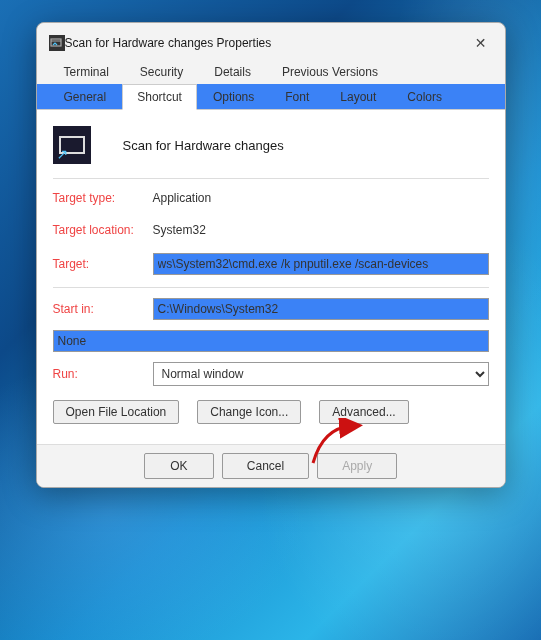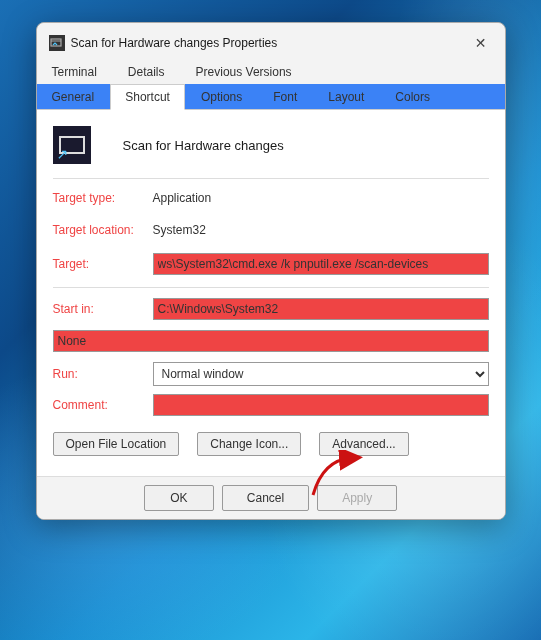--- a/index.html
+++ b/index.html
@@ -42,21 +42,21 @@
       padding: 8px 12px 0 12px;
       display: flex;
       align-items: center;
       justify-content: space-between;
       border-radius: 8px 8px 0 0;
     }
 
     .title-bar-left {
       display: flex;
       align-items: center;
-      gap: 6px;
+      gap: 0;
     }
 
     .title-icon {
       width: 16px;
       height: 16px;
       background: #333;
       display: flex;
       align-items: center;
       justify-content: center;
       font-size: 10px;
@@ -79,21 +79,21 @@
       font-size: 14px;
       color: #444;
       border: none;
       background: transparent;
     }
 
     .tabs-row1, .tabs-row2 {
       display: flex;
       background: #f3f3f3;
       border-bottom: 1px solid #ccc;
-      padding: 0 0;
+      padding: 0 12px;
     }
 
     .tabs-row1 {
       border-bottom: none;
       padding-top: 4px;
     }
 
     .tab {
       padding: 5px 14px;
       font-size: 12px;
@@ -192,21 +192,21 @@
       flex: 1;
     }
 
     .form-input {
       flex: 1;
       height: 22px;
       border: 1px solid #999;
       padding: 7px 4px;
       font-size: 12px;
       font-family: inherit;
-      background: #ef4444;
+      background: #3b82f6;
       color: #333;
       outline: none;
     }
 
     .form-select {
       flex: 1;
       height: 24px;
       border: 1px solid #999;
       padding: 0 4px;
       font-size: 12px;
@@ -291,20 +291,21 @@
           <polyline points="3,9 5,7 7,9" fill="none" stroke="#4fc3f7" stroke-width="1.2"></polyline>
         </svg>
       </div>
       <span class="title-text">Scan for Hardware changes Properties</span>
     </div>
     <button class="close-btn">✕</button>
   </div>
 
   <div class="tabs-row1">
     <div class="tab">Terminal</div>
+    <div class="tab">Security</div>
     <div class="tab">Details</div>
     <div class="tab">Previous Versions</div>
   </div>
 
   <div class="tabs-row2">
     <div class="tab">General</div>
     <div class="tab active">Shortcut</div>
     <div class="tab">Options</div>
     <div class="tab">Font</div>
     <div class="tab">Layout</div>
@@ -346,24 +347,20 @@
 
     <div class="form-row">
       <input class="form-input" type="text" value="None" style="">
     </div>
 
     <div class="form-row">
       <span class="form-label">Run:</span>
       <select class="form-select"><option>Normal window</option><option>Minimized</option><option>Maximized</option></select>
     </div>
 
-    <div class="form-row">
-      <span class="form-label">Comment:</span>
-      <input class="form-input" type="text" value="" style="">
-    </div>
 
     <div class="buttons-row">
       <button class="btn">Open File Location</button>
       <button class="btn">Change Icon...</button>
       <button class="btn">Advanced...</button>
     </div>
 
     <div class="arrow-container">
       <svg class="arrow-img" viewBox="0 0 60 50" xmlns="http://www.w3.org/2000/svg">
         <defs>

